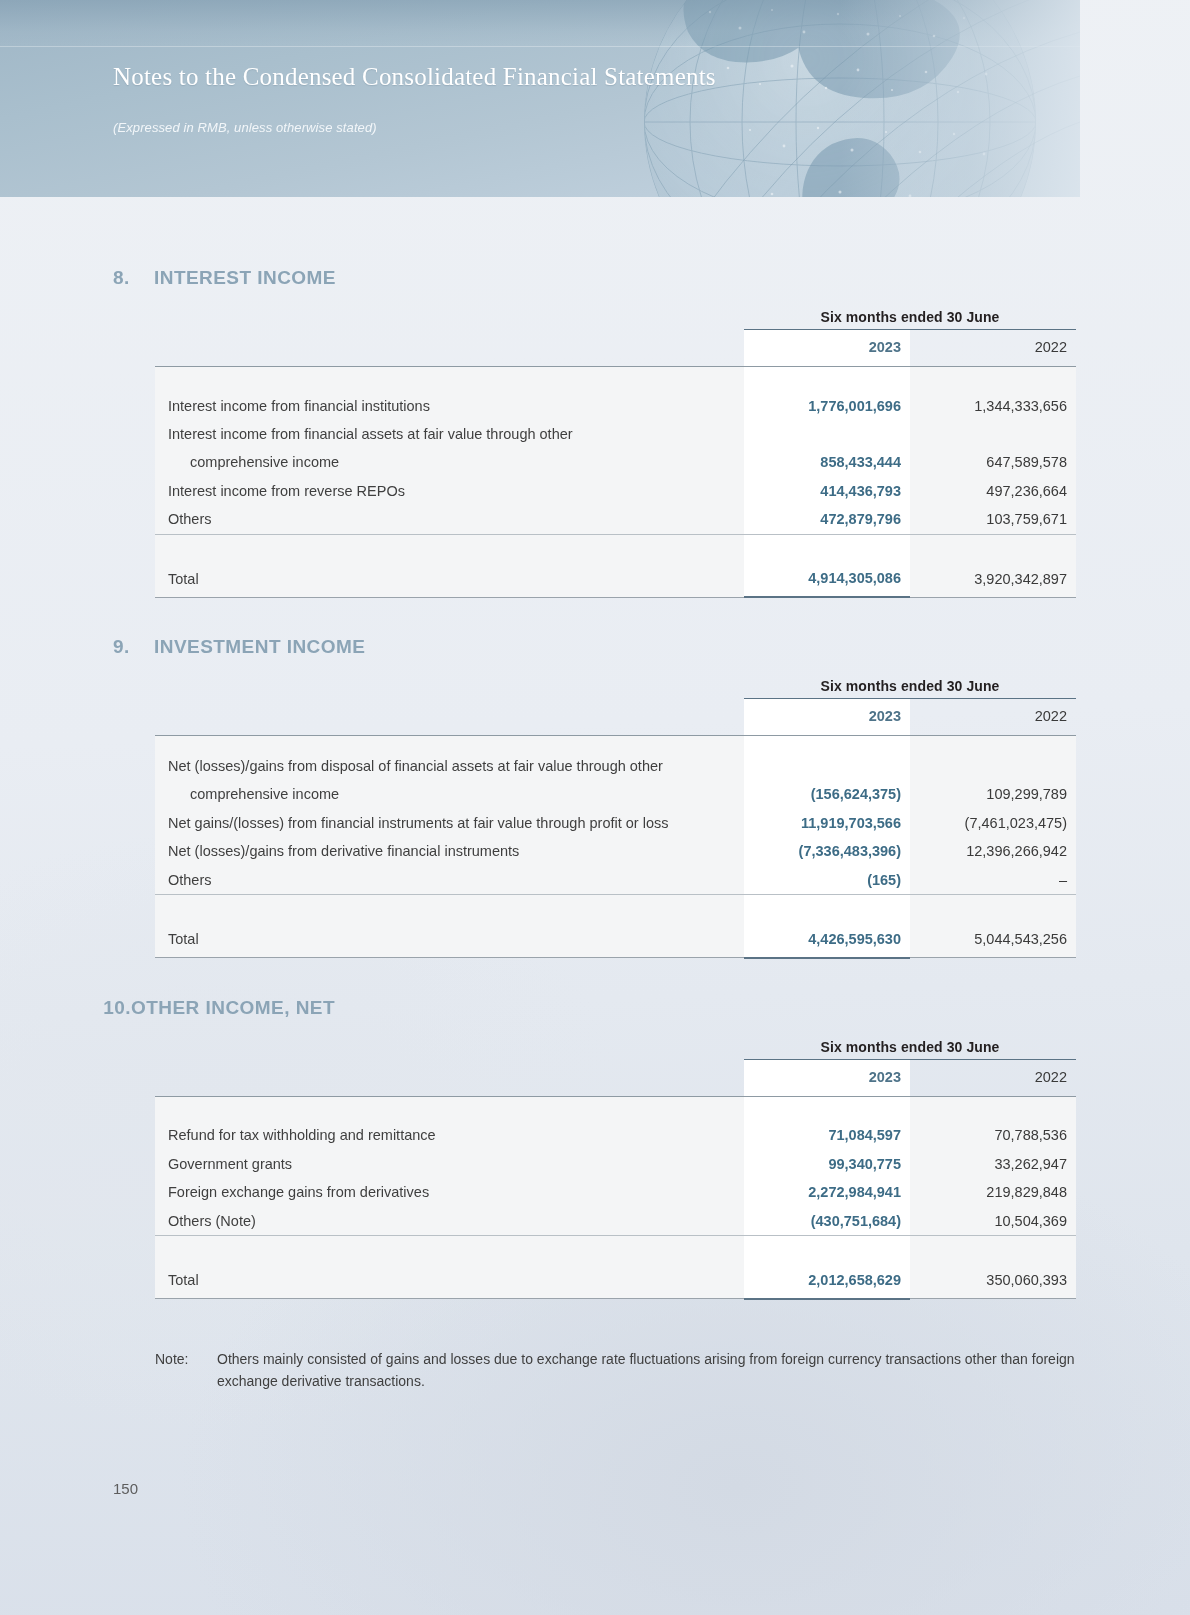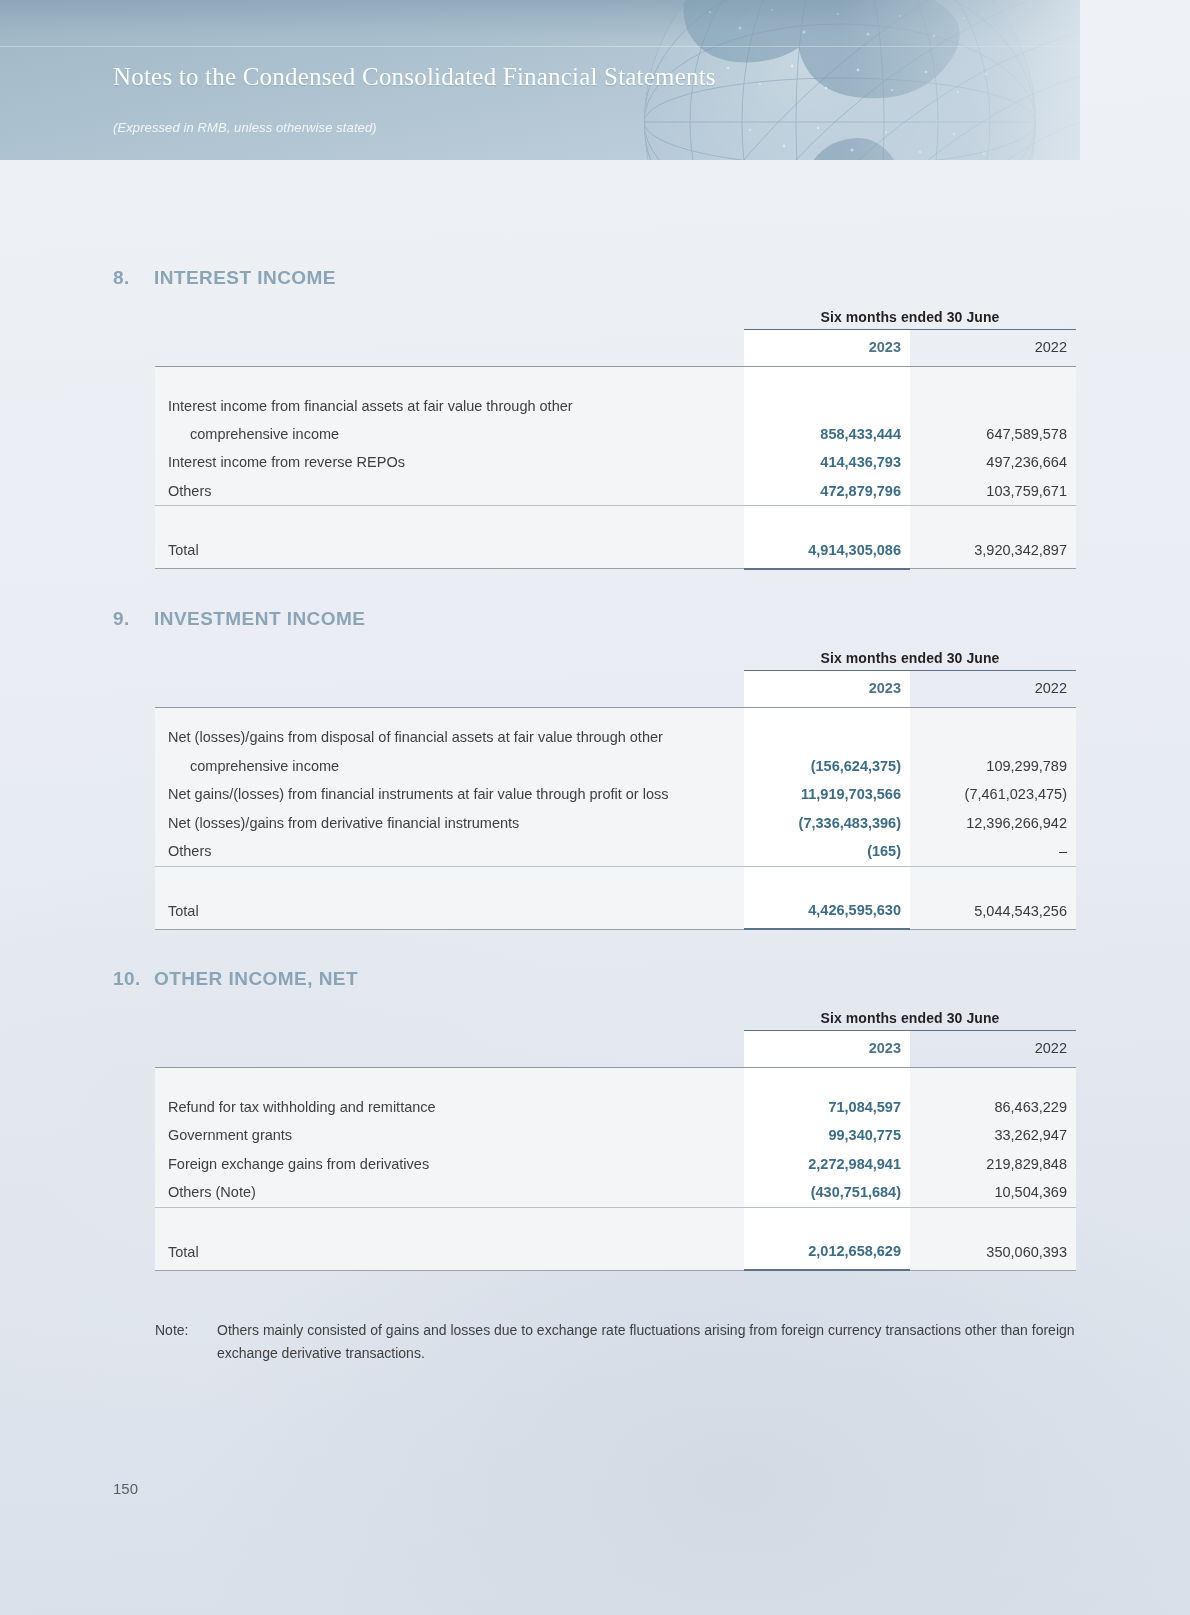--- a/index.html
+++ b/index.html
@@ -22,21 +22,21 @@
       radial-gradient(ellipse 700px 500px at 18% 70%, #e2e7ee 0%, rgba(226,231,238,0) 60%),
       linear-gradient(178deg, #eef1f5 0%, #e9edf3 45%, #dfe5ed 78%, #d9e0ea 100%);
     z-index: 0;
   }
 
   
   .header {
     position: absolute;
     top: 0; left: 0;
     width: 1080px;
-    height: 160px;
+    height: 197px;
     overflow: hidden;
     z-index: 2;
     background: linear-gradient(168deg, #9fb6c6 0%, #a9bfcd 28%, #b3c6d3 55%, #bdcedb 78%, #c7d6e0 100%);
   }
   .header-upper-tint {
     position: absolute;
     top: 0; left: 0; right: 0;
     height: 45px;
     background: linear-gradient(180deg, rgba(126,154,174,0.55) 0%, rgba(150,174,191,0.22) 70%, rgba(160,182,198,0) 100%);
   }
@@ -344,20 +344,25 @@
           <td class="hilite"></td>
           <td class="band"></td>
         </tr>
         <tr class="gap-row">
           <td class="band"></td>
           <td class="hilite"></td>
           <td class="band"></td>
         </tr>
 
         <tr>
+          <td class="lbl band">Interest income from financial institutions</td>
+          <td class="num y1 hilite">1,776,001,696</td>
+          <td class="num y2 band">1,344,333,656</td>
+        </tr>
+        <tr>
           <td class="lbl band">Interest income from financial assets at fair value through other</td>
           <td class="num y1 hilite"></td>
           <td class="num y2 band"></td>
         </tr>
         <tr>
           <td class="lbl band indent">comprehensive income</td>
           <td class="num y1 hilite">858,433,444</td>
           <td class="num y2 band">647,589,578</td>
         </tr>
         <tr>
@@ -462,21 +467,21 @@
         <tr>
           <td class="total-lbl band ul">Total</td>
           <td class="total-num y1 hilite">4,426,595,630</td>
           <td class="total-num y2 band">5,044,543,256</td>
         </tr>
       </tbody>
     </table>
   </div>
 
   <div class="section" style="padding-top:38px;">
-    <div class="sec-head" style="margin-left:113px;">
+    <div class="sec-head" style="margin-left:90px;text-align:right;">
       <span class="sec-num">10.</span>
       <span class="sec-title">OTHER INCOME, NET</span>
     </div>
 
     <table class="fin" style="margin-top:20px;">
       <colgroup>
           <col class="c-label">
           <col class="c-y1">
           <col class="c-y2">
         </colgroup>
@@ -497,21 +502,21 @@
         </tr>
         <tr class="gap-row">
           <td class="band"></td>
           <td class="hilite"></td>
           <td class="band"></td>
         </tr>
 
         <tr>
           <td class="lbl band">Refund for tax withholding and remittance</td>
           <td class="num y1 hilite">71,084,597</td>
-          <td class="num y2 band">86,463,229</td>
+          <td class="num y2 band">70,788,536</td>
         </tr>
         <tr>
           <td class="lbl band">Government grants</td>
           <td class="num y1 hilite">99,340,775</td>
           <td class="num y2 band">33,262,947</td>
         </tr>
         <tr>
           <td class="lbl band">Foreign exchange gains from derivatives</td>
           <td class="num y1 hilite">2,272,984,941</td>
           <td class="num y2 band">219,829,848</td>

